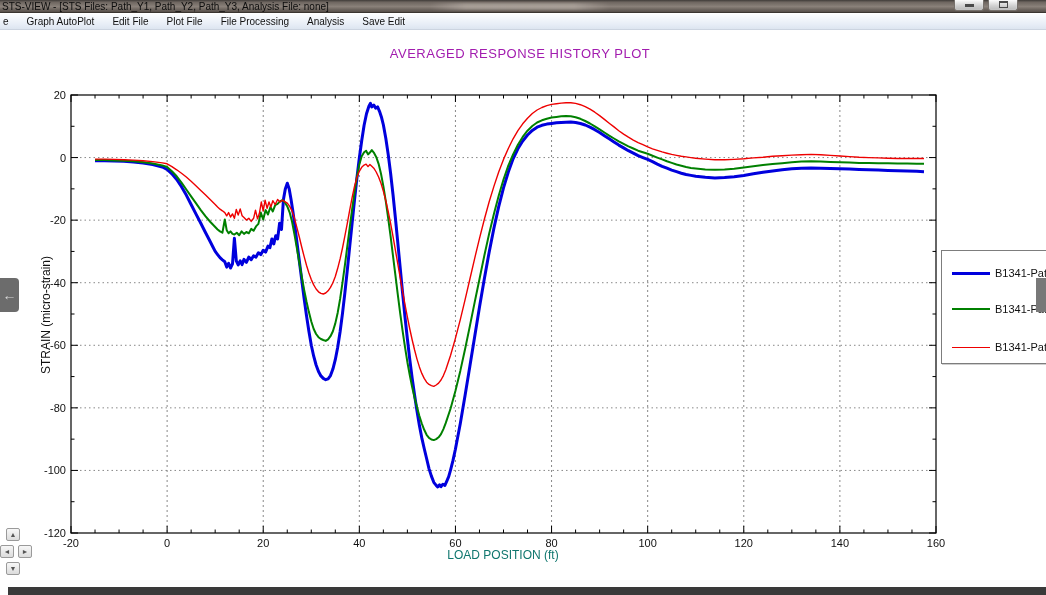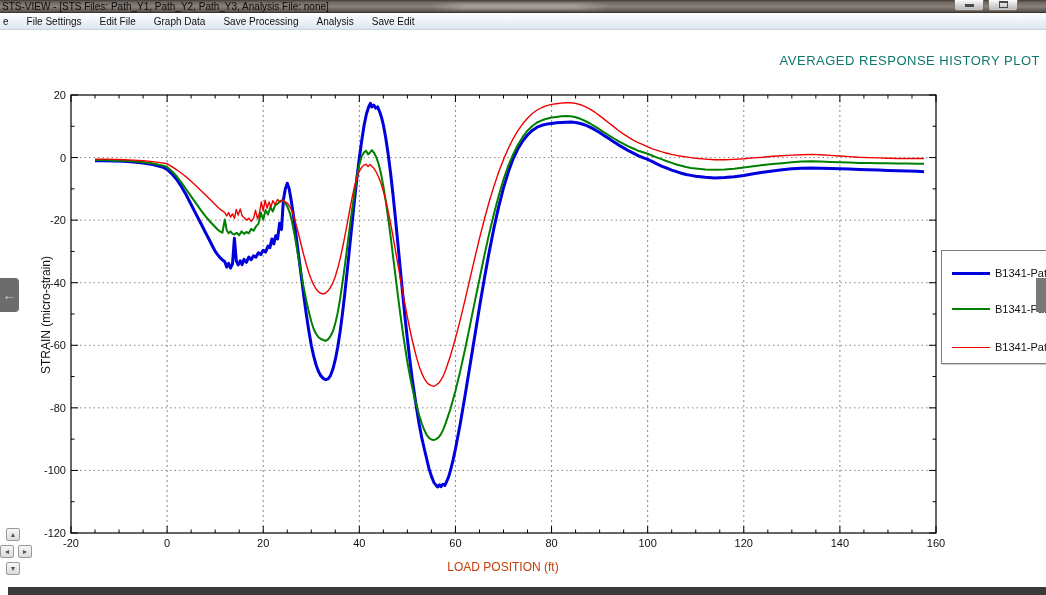--- a/index.html
+++ b/index.html
@@ -22,25 +22,25 @@
   .glyph-max { position:absolute; left:10px; bottom:2px; width:9px; height:7px; border:1px solid #4a4a4a; border-top-width:2px; }
 
   
   .menubar { position:absolute; left:0; top:14px; width:1046px; height:16px;
     background:linear-gradient(to bottom,#fcfdfe,#e7edf6 70%,#dde5f0);
     border-bottom:1px solid #ccd4e0; display:flex; align-items:center; gap:18px;
     padding-left:3px; font-size:10px; color:#111; }
   .menu-item { white-space:nowrap; cursor:default; }
 
   
-  .chart-title { position:absolute; left:0; top:53px; width:1040px; text-align:right;
-    font-size:13px; letter-spacing:.5px; color:#0f766e; }
+  .chart-title { position:absolute; left:0; top:46px; width:1040px; text-align:center;
+    font-size:13px; letter-spacing:.5px; color:#a21caf; }
   #plot-svg { position:absolute; left:0; top:0; }
   .xaxis-label { position:absolute; left:0; top:548px; width:1006px; text-align:center;
-    font-size:12px; color:#c2410c;margin-top:12px; }
+    font-size:12px; color:#0f766e; }
   .yaxis-label { position:absolute; left:-34px; top:308px; width:160px; text-align:center;
     font-size:12px; color:#111; transform:rotate(-90deg); transform-origin:center; }
 
   
   .legend { position:absolute; left:941px; top:250px; width:128px; height:114px;
     background:#fff; border:1px solid #7d7d7d; box-shadow:1px 1px 0 #cfcfcf; }
   .legend-entry { position:absolute; left:10px; display:flex; align-items:center; height:14px; }
   .legend-line { width:38px; margin-right:5px; }
   .legend-label { font-size:11px; color:#111; white-space:nowrap; }
 
@@ -71,24 +71,24 @@
           <span class="glyph-min"></span>
         </div>
       <div class="winbtn">
           <span class="glyph-max"></span>
         </div>
     </div>
   </div>
 
   <div class="menubar" id="menubar">
       <span class="menu-item">e</span>
-      <span class="menu-item">File Settings</span>
+      <span class="menu-item">Graph AutoPlot</span>
       <span class="menu-item">Edit File</span>
-      <span class="menu-item">Graph Data</span>
-      <span class="menu-item">Save Processing</span>
+      <span class="menu-item">Plot File</span>
+      <span class="menu-item">File Processing</span>
       <span class="menu-item">Analysis</span>
       <span class="menu-item">Save Edit</span>
     </div>
 
   <div class="chart-title">AVERAGED RESPONSE HISTORY PLOT</div>
 
   <svg id="plot-svg" width="1046" height="595">
       <line x1="167.11111111111111" y1="95" x2="167.11111111111111" y2="533" stroke="#888" stroke-width="1" stroke-dasharray="2 3"></line>
       <line x1="263.22222222222223" y1="95" x2="263.22222222222223" y2="533" stroke="#888" stroke-width="1" stroke-dasharray="2 3"></line>
       <line x1="359.3333333333333" y1="95" x2="359.3333333333333" y2="533" stroke="#888" stroke-width="1" stroke-dasharray="2 3"></line>

